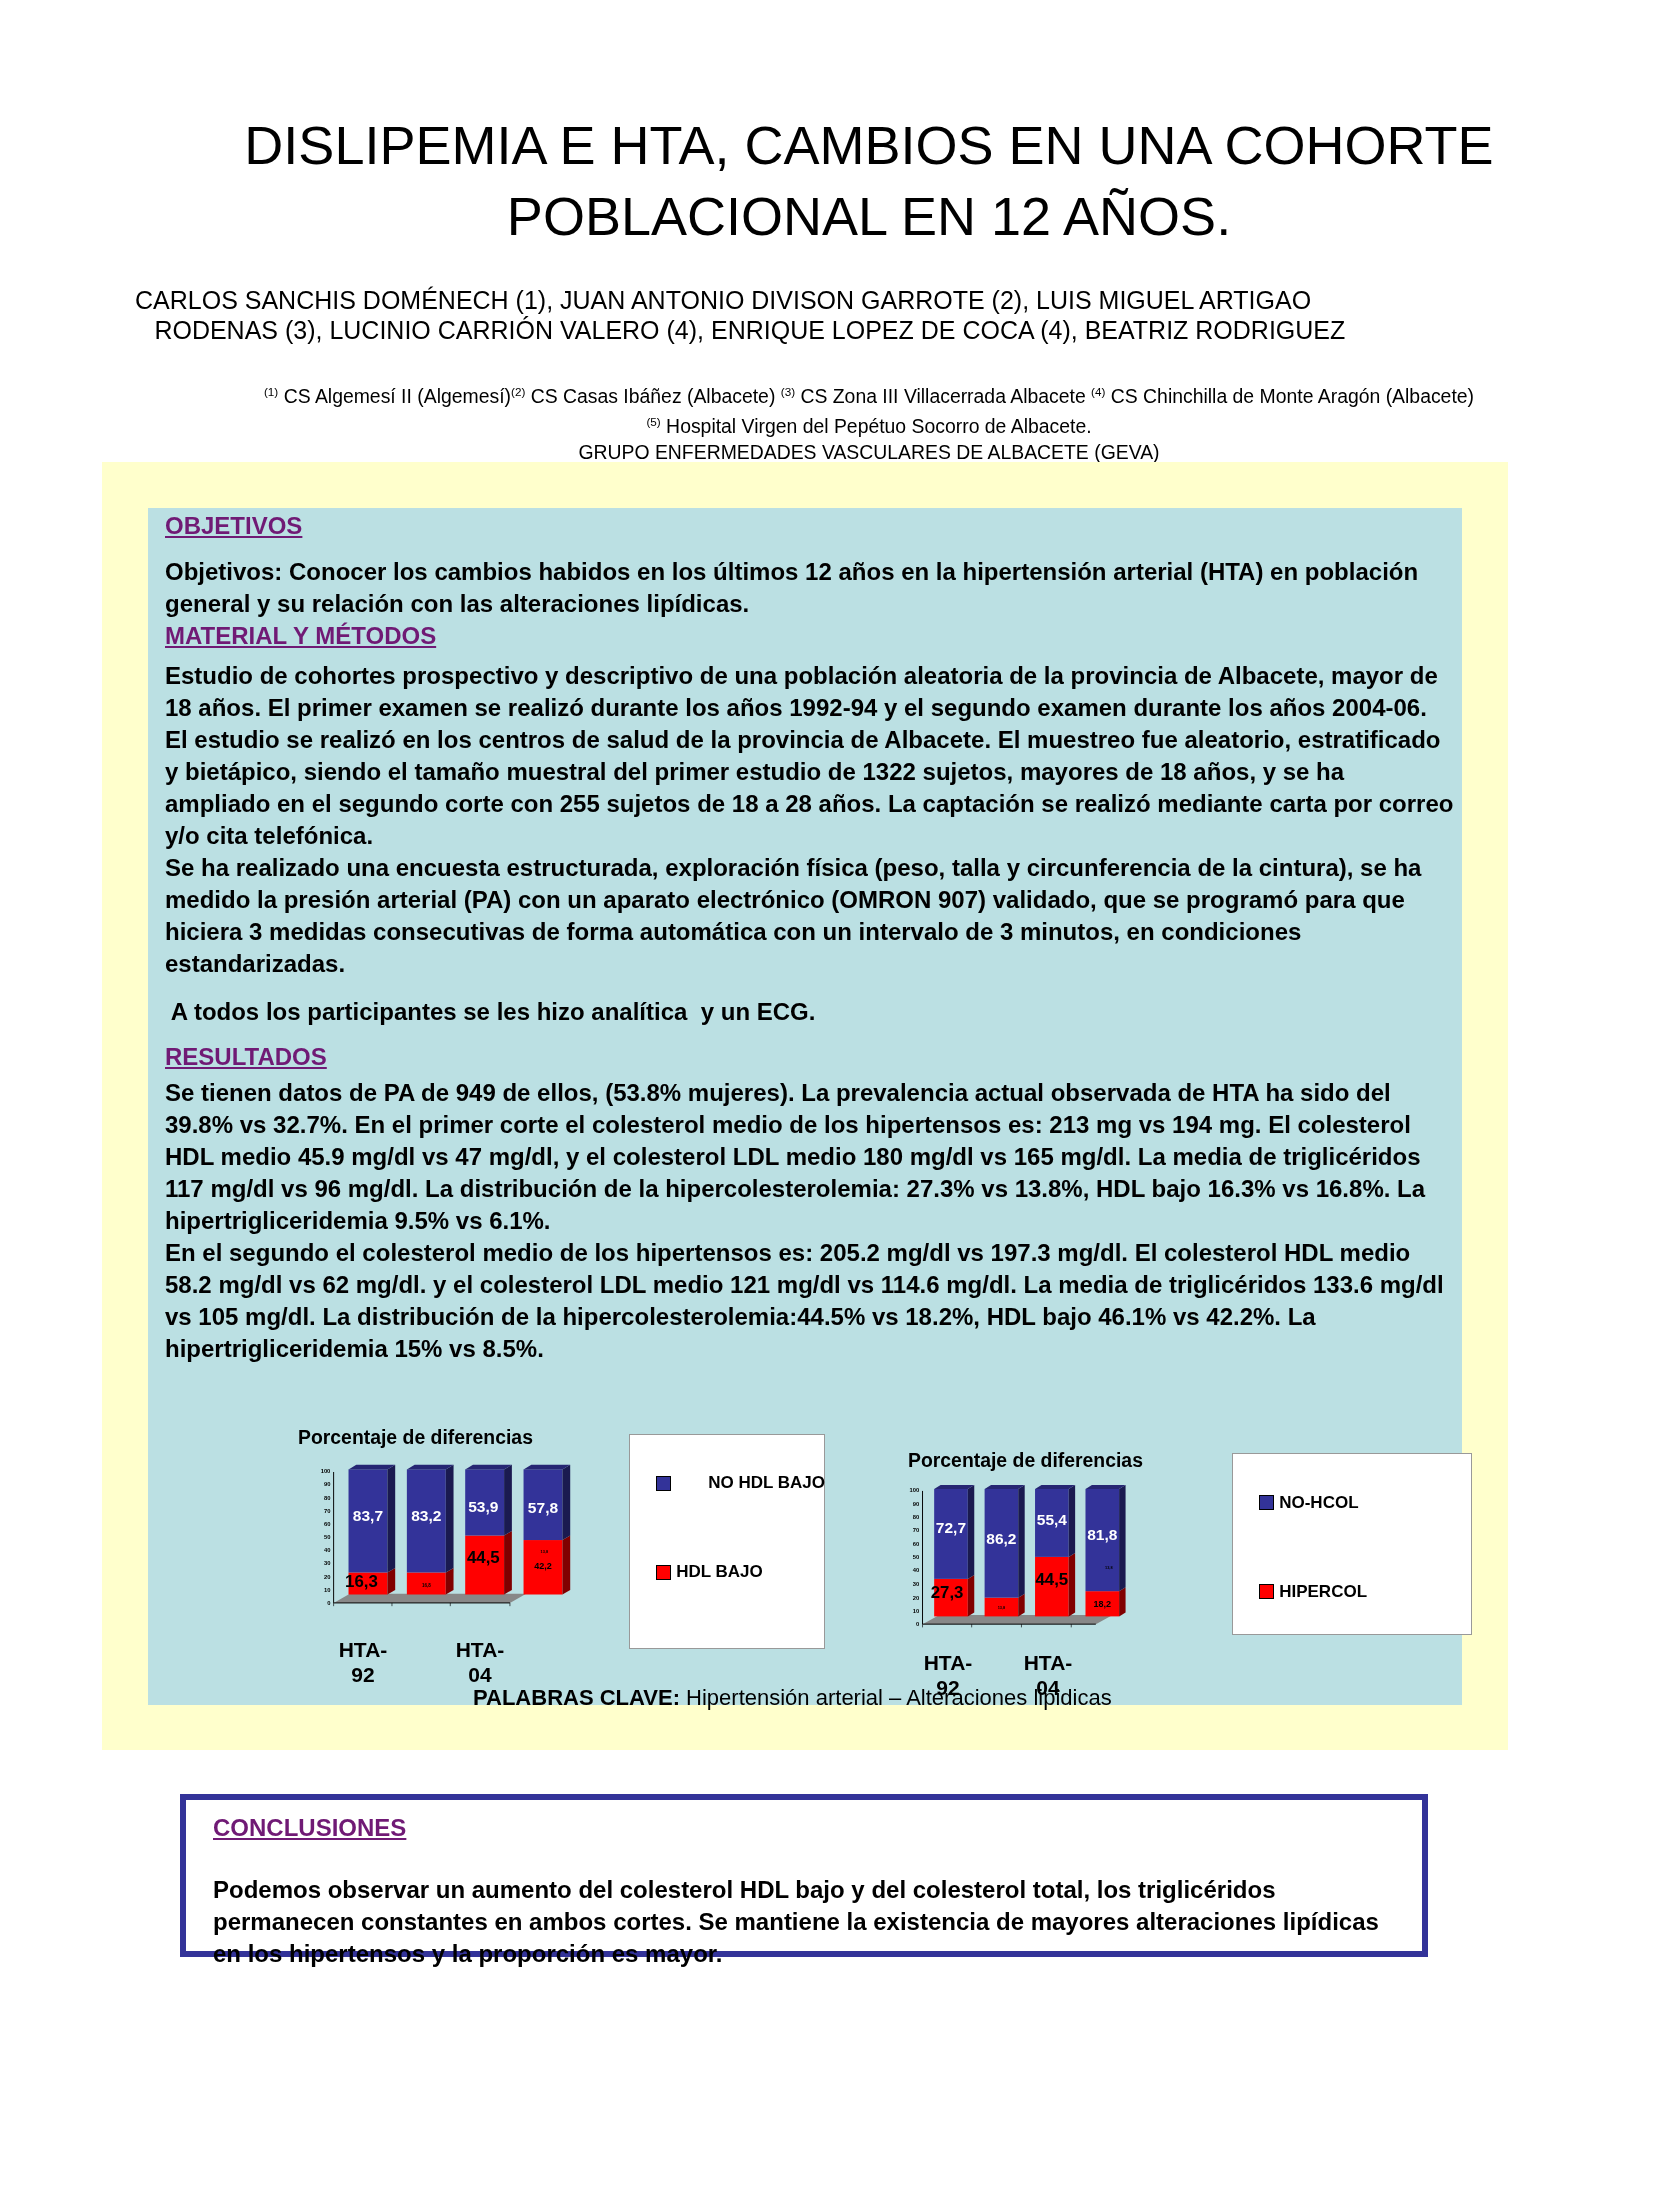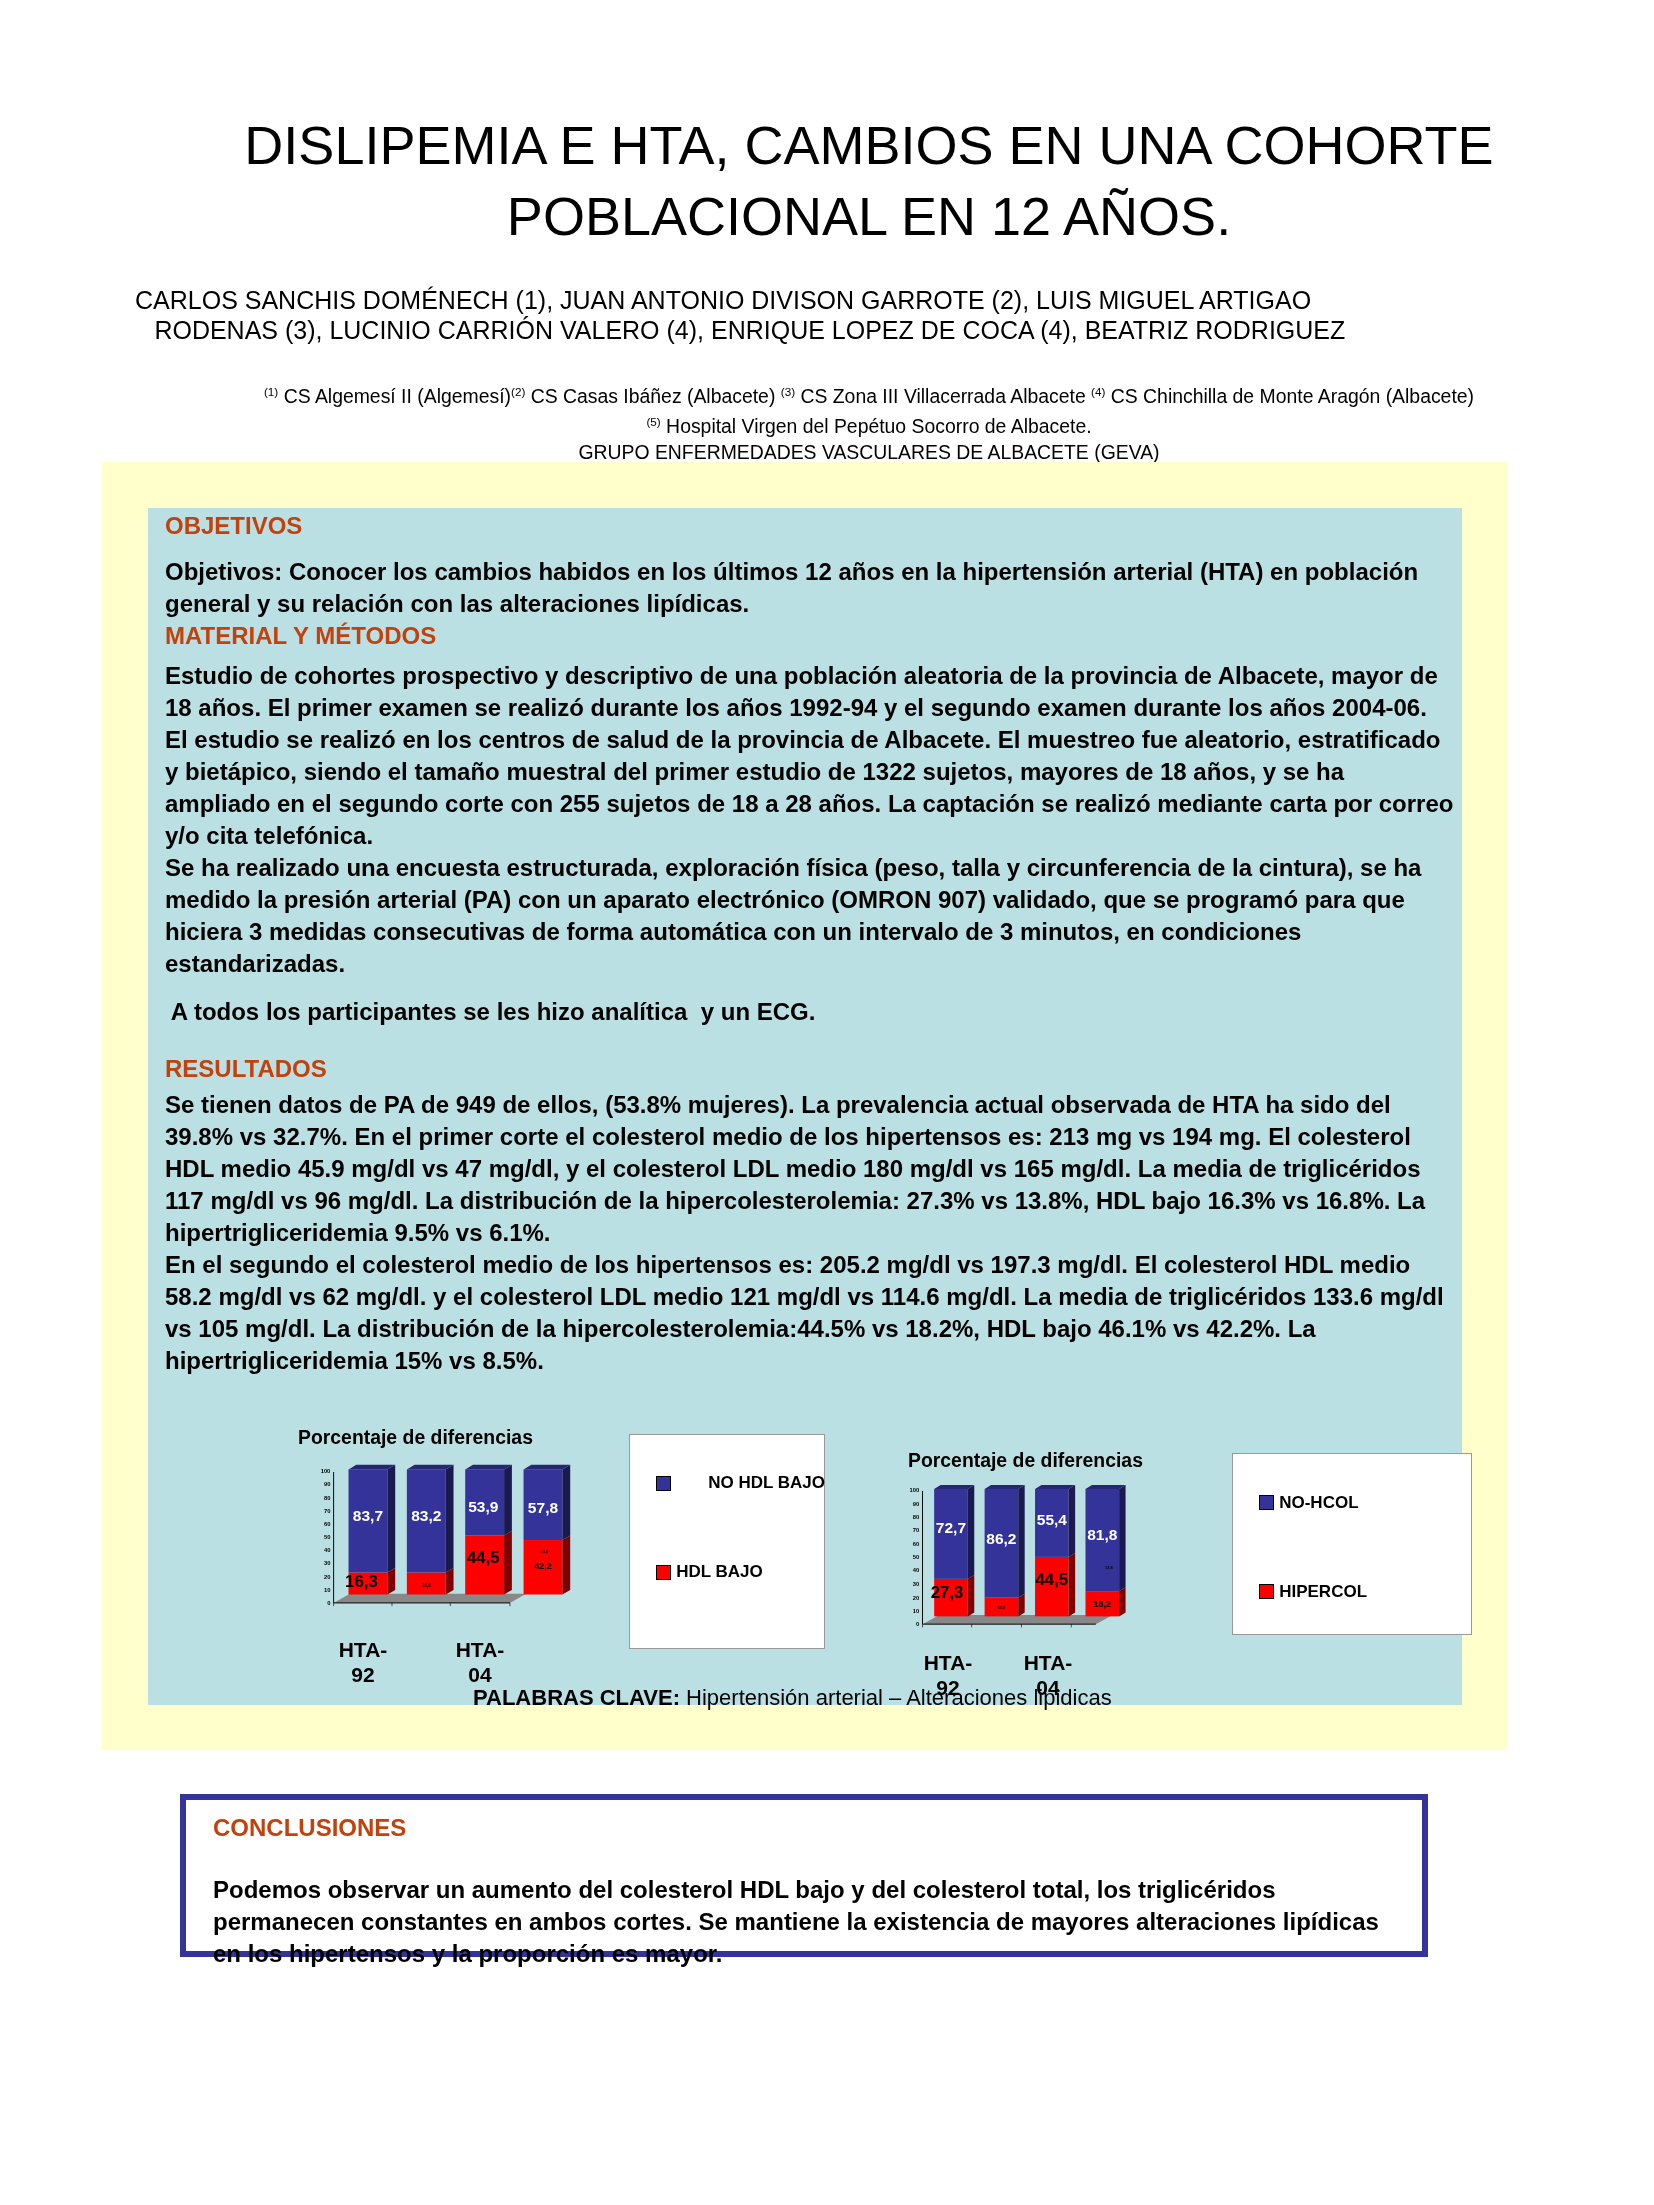--- a/index.html
+++ b/index.html
@@ -5,21 +5,21 @@
   html,body{margin:0;padding:0;background:#ffffff;}
   body{width:1654px;height:2205px;position:relative;overflow:hidden;font-family:"Liberation Sans",sans-serif;color:#000;}
   .title{position:absolute;left:130px;width:1478px;top:110px;text-align:center;font-weight:normal;font-size:54px;line-height:71px;letter-spacing:0px;}
   .authors{position:absolute;left:135px;top:285px;width:1361px;font-size:25px;line-height:30px;}
   .authors .l2{padding-left:19.4px;display:block;}
   .affil{position:absolute;left:130px;width:1478px;top:379px;text-align:center;font-size:19.4px;line-height:25px;}
   .affil sup{font-size:11.7px;}
   .yellow{position:absolute;left:102px;top:462px;width:1406px;height:1288px;background:#ffffcc;}
   .teal{position:absolute;left:148px;top:508px;width:1314px;height:1197px;background:#bbe0e3;}
   .content{position:absolute;left:165px;top:510px;width:1290px;}
-  .h{color:#c2410c;font-weight:bold;font-size:24px;line-height:31px;}
+  .h{color:#701a75;font-weight:bold;font-size:24px;line-height:31px;text-decoration:underline;}
   .p{font-weight:bold;font-size:24px;line-height:32px;}
   .chart{position:absolute;}
   .chart-title{position:absolute;font-weight:bold;font-size:19.4px;white-space:nowrap;}
   .legend{position:absolute;background:#fff;border:0.6px solid #999;}
   .legend-item{position:absolute;left:26px;font-weight:bold;font-size:17px;display:flex;align-items:center;white-space:nowrap;}
   .sw{width:13px;height:13px;margin-right:5.2px;border:0.6px solid #000;}
   .xlab{position:absolute;font-weight:bold;font-size:21px;text-align:center;line-height:25px;}
   .kw{position:absolute;left:473px;top:1685px;font-size:22px;white-space:nowrap;text-align:center;}
   .concl{position:absolute;left:180px;top:1794px;width:1236px;height:151px;border:6.5px solid #333399;background:#fff;}
   .concl .h{position:absolute;left:27px;top:11.7px;font-size:24px;}
@@ -51,21 +51,21 @@
 <div class="yellow"></div>
 <div class="teal"></div>
 
 <div class="content">
   <div class="h">OBJETIVOS</div>
   <div class="p" style="margin-top:15px;">Objetivos: Conocer los cambios habidos en los últimos 12 años en la  hipertensión arterial (HTA) en población general y su relación con las alteraciones lipídicas.</div>
   <div class="h">MATERIAL Y MÉTODOS</div>
   <div class="p" style="margin-top:9px;">Estudio de cohortes prospectivo y descriptivo de una población aleatoria de la provincia de Albacete, mayor de 18 años. El primer examen se realizó durante los años 1992-94 y el segundo examen durante los años 2004-06. El estudio se realizó en los centros de salud de la provincia de Albacete. El muestreo fue aleatorio, estratificado y bietápico, siendo el tamaño muestral del primer estudio de 1322 sujetos, mayores de 18 años, y se ha ampliado en el segundo corte con 255 sujetos de 18 a 28 años. La captación se realizó mediante carta por correo y/o cita telefónica.</div>
   <div class="p">Se ha realizado una encuesta estructurada, exploración física (peso, talla y circunferencia de la cintura), se ha medido la presión arterial (PA) con un aparato electrónico (OMRON 907) validado, que se programó para que hiciera 3 medidas consecutivas de forma automática con un intervalo de 3 minutos, en condiciones estandarizadas.</div>
   <div class="p" style="margin-top:15.6px;white-space:pre;"> A todos los participantes se les hizo analítica  y un ECG.</div>
-  <div class="h" style="margin-top:25px;">RESULTADOS</div>
+  <div class="h" style="margin-top:13px;">RESULTADOS</div>
   <div class="p" style="margin-top:5.2px;">Se tienen datos de PA de 949 de ellos, (53.8% mujeres). La prevalencia actual observada de HTA ha sido del 39.8%  vs 32.7%. En el primer corte el colesterol medio de los hipertensos es: 213 mg vs 194 mg. El colesterol HDL medio 45.9 mg/dl vs 47 mg/dl,  y el colesterol LDL medio 180 mg/dl vs 165 mg/dl. La media de triglicéridos 117 mg/dl vs 96 mg/dl. La distribución de la hipercolesterolemia: 27.3% vs 13.8%, HDL bajo  16.3% vs 16.8%. La hipertrigliceridemia 9.5% vs 6.1%.</div>
   <div class="p">En el segundo el colesterol medio de los hipertensos es: 205.2 mg/dl vs 197.3 mg/dl. El colesterol HDL medio 58.2 mg/dl vs 62 mg/dl. y el colesterol LDL medio 121 mg/dl vs 114.6 mg/dl. La media de triglicéridos 133.6 mg/dl  vs 105 mg/dl. La distribución de la hipercolesterolemia:44.5% vs 18.2%, HDL bajo 46.1% vs 42.2%. La hipertrigliceridemia 15% vs 8.5%.</div>
 </div>
 
 <div class="chart" style="left:285px;top:1423px;width:557px;height:259px;">
   <div class="chart-title" style="left:13px;top:2.6px;">Porcentaje de diferencias</div>
   <svg width="363" height="201" style="position:absolute;left:0;top:36px;" font-family="Liberation Sans, sans-serif" viewBox="0 0 560 310">
 
     <line x1="75" y1="20" x2="75" y2="222" stroke="#000" stroke-width="1.5"></line>
     <g font-size="9" font-weight="bold" text-anchor="end">

